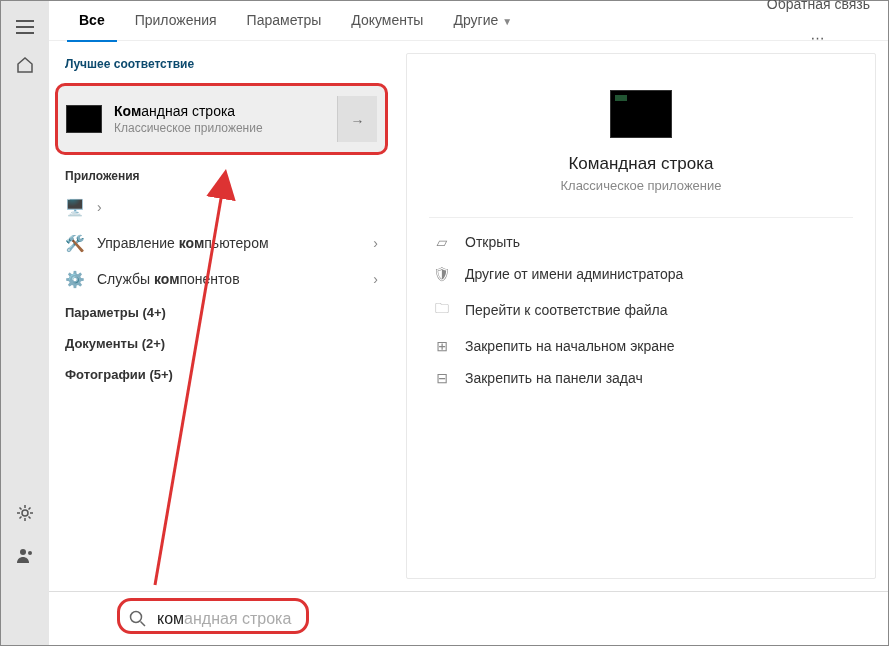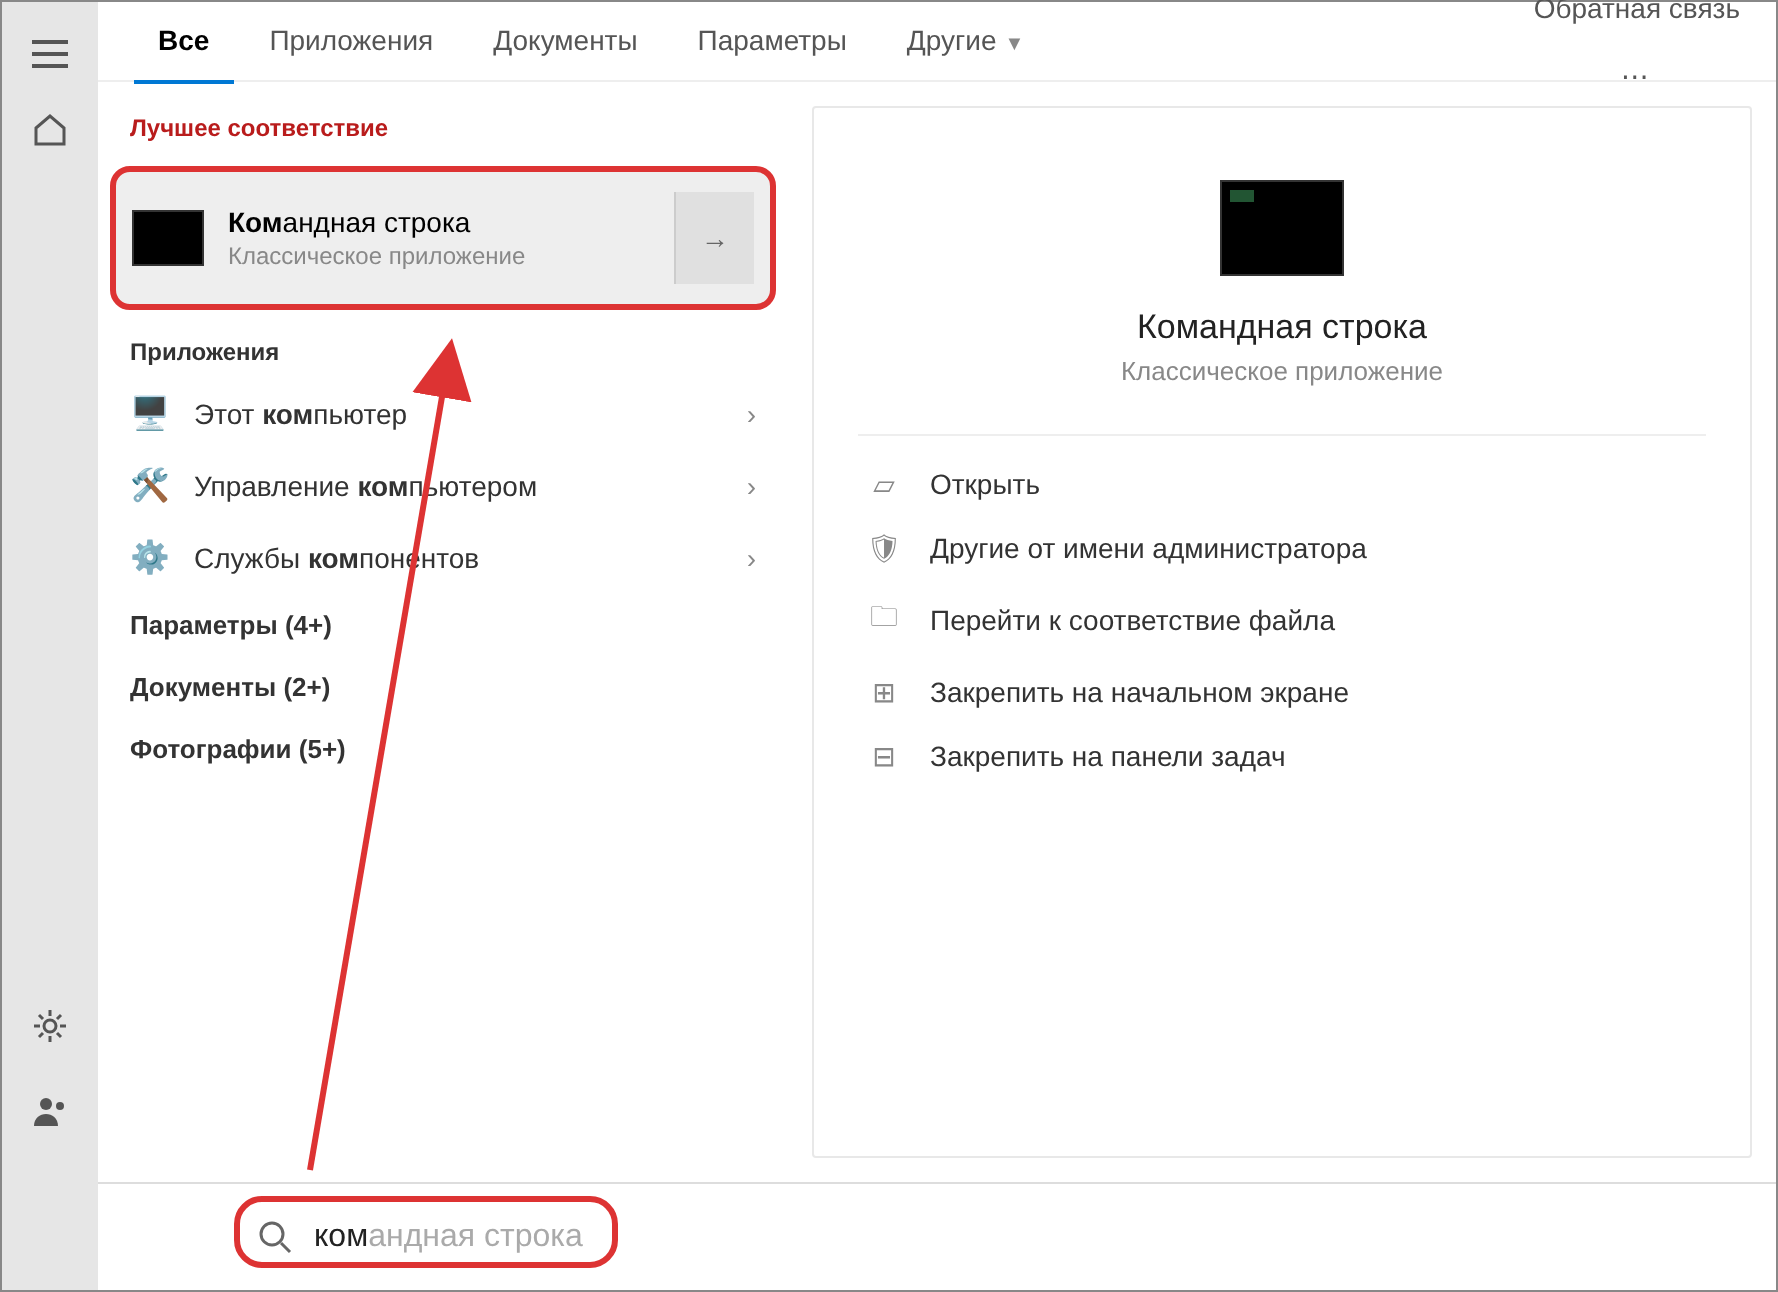--- a/index.html
+++ b/index.html
@@ -93,21 +93,21 @@
       overflow: hidden;
     }
     .results {
       width: 345px;
       padding: 8px 0 0 0;
     }
     .results h4 {
       font-size: 12px;
       font-weight: 600;
       padding: 8px 16px;
-      color: #b91c1c;
+      color: #0c4a6e;
     }
     .best-match {
       position: relative;
       border: 3px solid #d33;
       border-radius: 10px;
       margin: 4px 6px;
       background: #eee;
       display: flex;
       align-items: center;
       padding: 10px 8px;
@@ -284,22 +284,22 @@
           </svg>
       </div>
     </div>
   </div>
 
   <div class="main">
 
     <div class="tabs">
       <div class="tab active">Все</div>
       <div class="tab">Приложения</div>
+      <div class="tab">Параметры</div>
       <div class="tab">Документы</div>
-      <div class="tab">Параметры</div>
       <div class="tab">
         <span>Другие</span><span class="chev">▼</span>
       </div>
       <div class="tabs-right">
         <div class="feedback">Обратная связь</div>
         <div class="more-dots">⋯</div>
       </div>
     </div>
 
     <div class="content">
@@ -314,23 +314,20 @@
             </div>
             <div class="best-sub">Классическое приложение</div>
           </div>
           <div class="best-arrow">→</div>
         </div>
 
         <div class="section-label">Приложения</div>
 
         <div class="result-row">
           <div class="row-icon">🖥️</div>
-          <div class="row-label">
-            <span>Этот </span><span class="hl">ком</span><span>пьютер</span>
-          </div>
           <div class="row-chevron">›</div>
         </div>
         <div class="result-row">
           <div class="row-icon">🛠️</div>
           <div class="row-label">
             <span>Управление </span><span class="hl">ком</span><span>пьютером</span>
           </div>
           <div class="row-chevron">›</div>
         </div>
         <div class="result-row">

